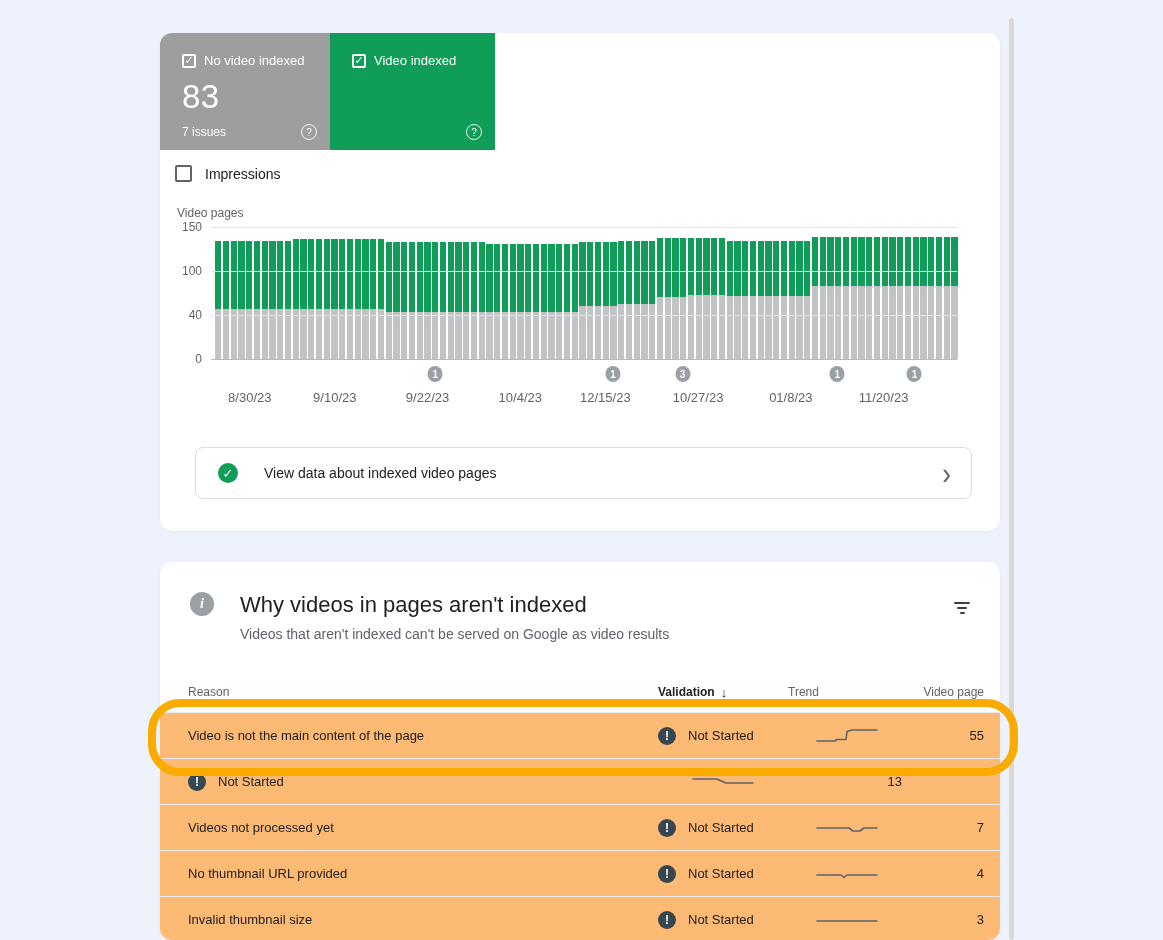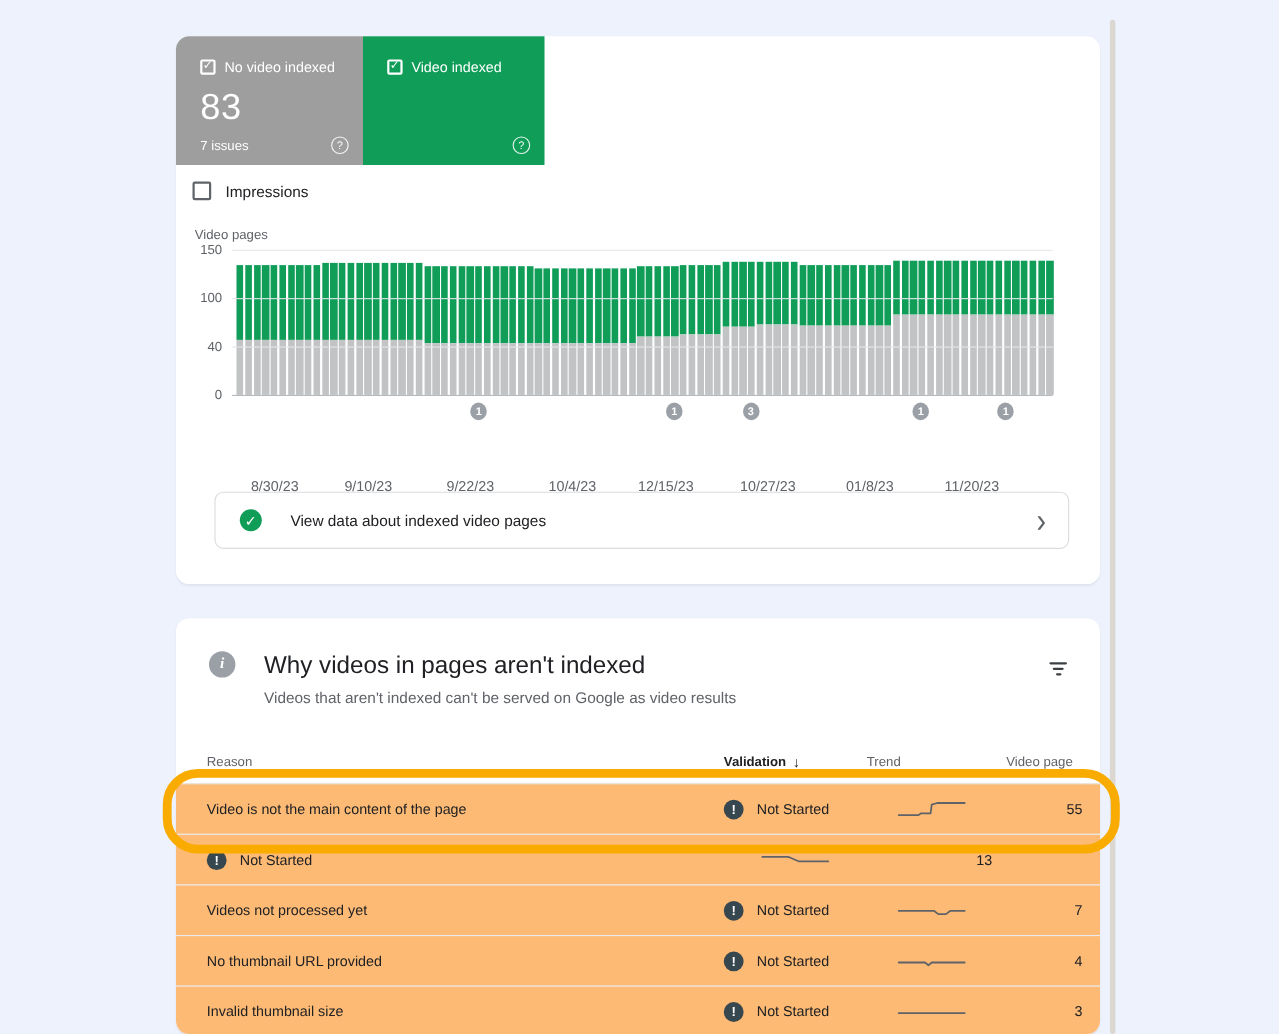--- a/index.html
+++ b/index.html
@@ -45,21 +45,21 @@
   .gridline.zero { background:#b6babf; }
   .ytick { position:absolute; right:100%; margin-right:9px; transform:translateY(-50%);
            font-size:12px; color:#5f6368; white-space:nowrap; }
   .bars { position:absolute; inset:0; display:flex; align-items:flex-end; gap:1.5px; }
   .bar { flex:1 1 0; display:flex; flex-direction:column; justify-content:flex-end; height:100%; }
   .seg-indexed { background:#0f9d58; }
   .seg-notindexed { background:#c1c3c4; }
   .marker { position:absolute; top:139px; transform:translateX(-50%); width:15px; height:16px;
             border-radius:50%; background:#9aa0a6; color:#fff; font-size:10px; font-weight:bold;
             display:flex; align-items:center; justify-content:center; cursor:pointer; }
-  .xlabel { position:absolute; top:163px; transform:translateX(-50%); font-size:13px; color:#5f6368; white-space:nowrap;margin-top:44px; }
+  .xlabel { position:absolute; top:163px; transform:translateX(-50%); font-size:13px; color:#5f6368; white-space:nowrap; }
 
   
   .banner { position:absolute; left:35px; top:414px; width:777px; height:52px;
             border:1px solid #dadce0; border-radius:8px; display:flex; align-items:center;
             padding:0 20px 0 22px; gap:26px; cursor:pointer; background:#fff; }
   .check-circle { width:20px; height:20px; border-radius:50%; background:#0f9d58; color:#fff;
                   display:flex; align-items:center; justify-content:center; font-size:13px; flex:0 0 auto; }
   .banner-text { font-size:14px; color:#202124; flex:1; }
   .chevron { font-size:26px; color:#5f6368; line-height:1; font-weight:400; transform:scaleY(1.2); }
 
@@ -75,21 +75,21 @@
   .filter-btn i { display:block; height:2px; background:#3c4043; border-radius:1px; }
   .fl1 { width:16px; } .fl2 { width:10px; } .fl3 { width:5px; }
 
   .tbl { position:absolute; left:0; top:110px; width:100%; }
   .trow { display:grid; grid-template-columns:1fr 130px 118px 82px; align-items:center;
           padding:0 12px 0 28px; }
   .thead { height:40px; font-size:12px; color:#5f6368; }
   .thead .hcell { cursor:pointer; }
   .h-validation { color:#202124; font-weight:bold; display:flex; align-items:center; gap:6px; }
   .sort-arrow { font-size:13px; font-weight:400; }
-  .h-pages { text-align:center; padding-right:4px; }
+  .h-pages { text-align:right; padding-right:4px; }
   .drow { height:46px; border-top:1px solid #e8eaed; font-size:13px; cursor:pointer; background:#fdba74; }
   .c-reason { color:#202124; }
   .c-validation { display:flex; align-items:center; gap:12px; color:#202124; }
   .excl { width:18px; height:18px; border-radius:50%; background:#37474f; color:#fff; font-size:12px;
           font-weight:bold; display:flex; align-items:center; justify-content:center; flex:0 0 auto; }
   .c-trend { display:flex; justify-content:center; }
   .c-trend svg { display:block; }
   .c-pages { text-align:right; padding-right:4px; color:#202124; }
 
   

